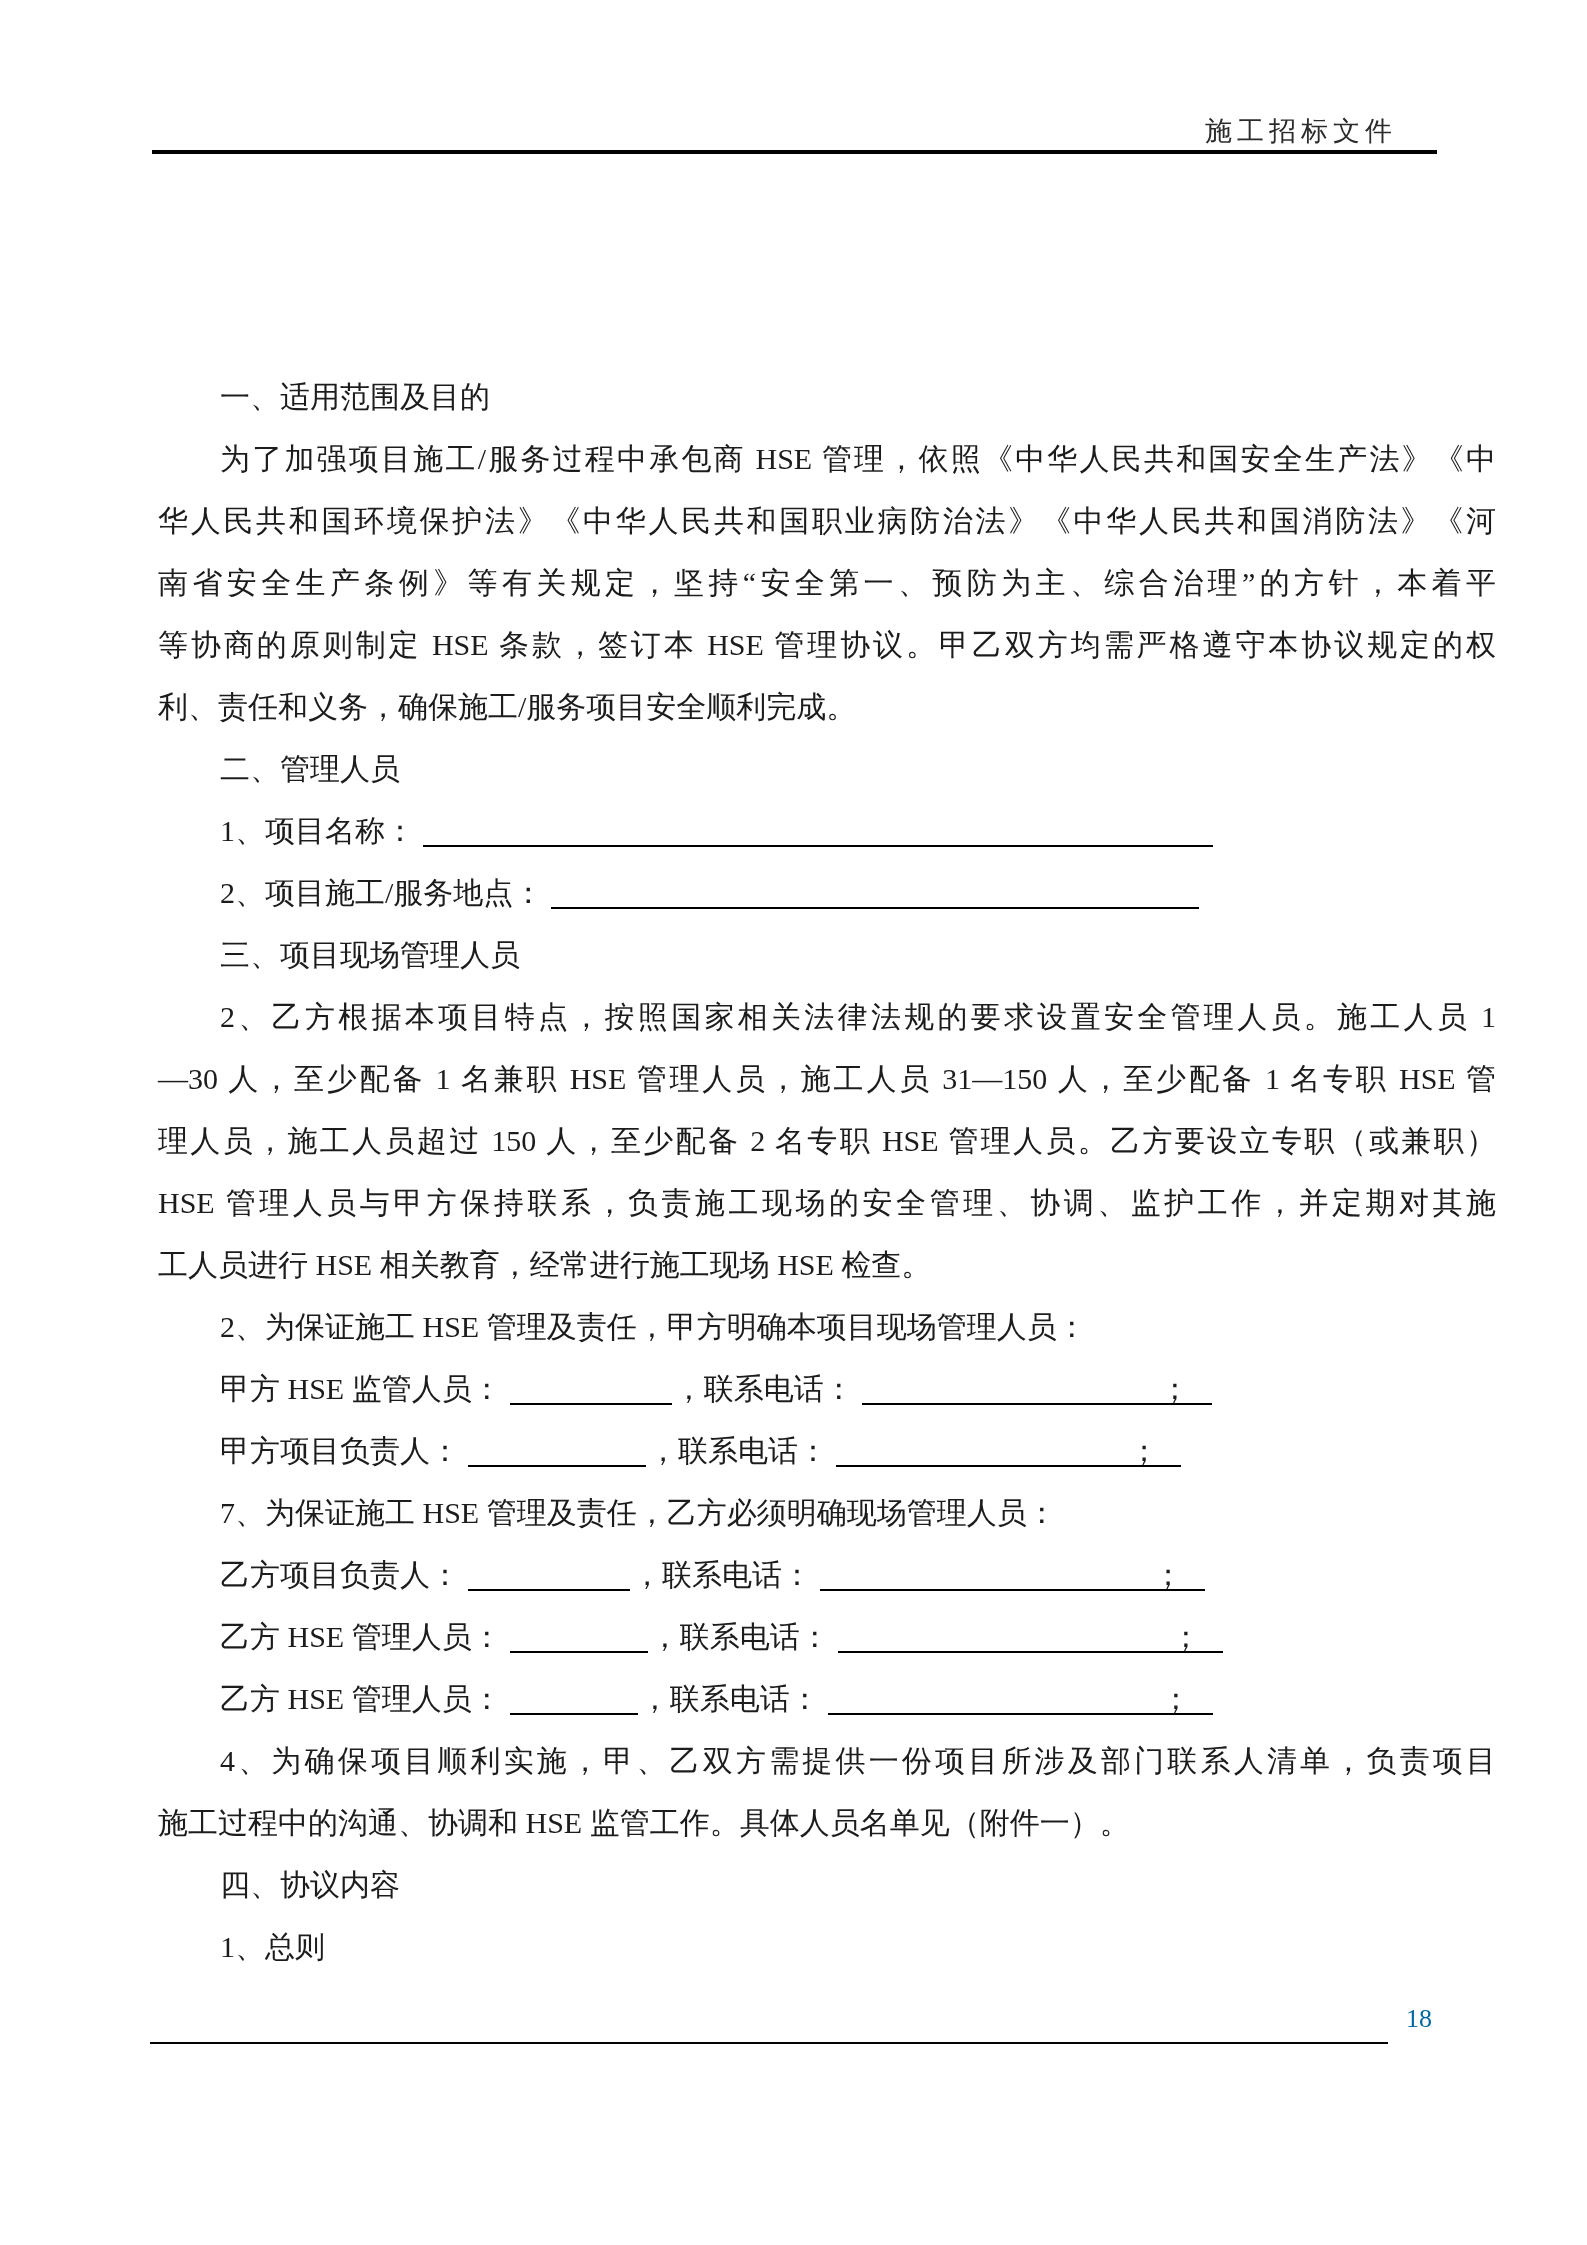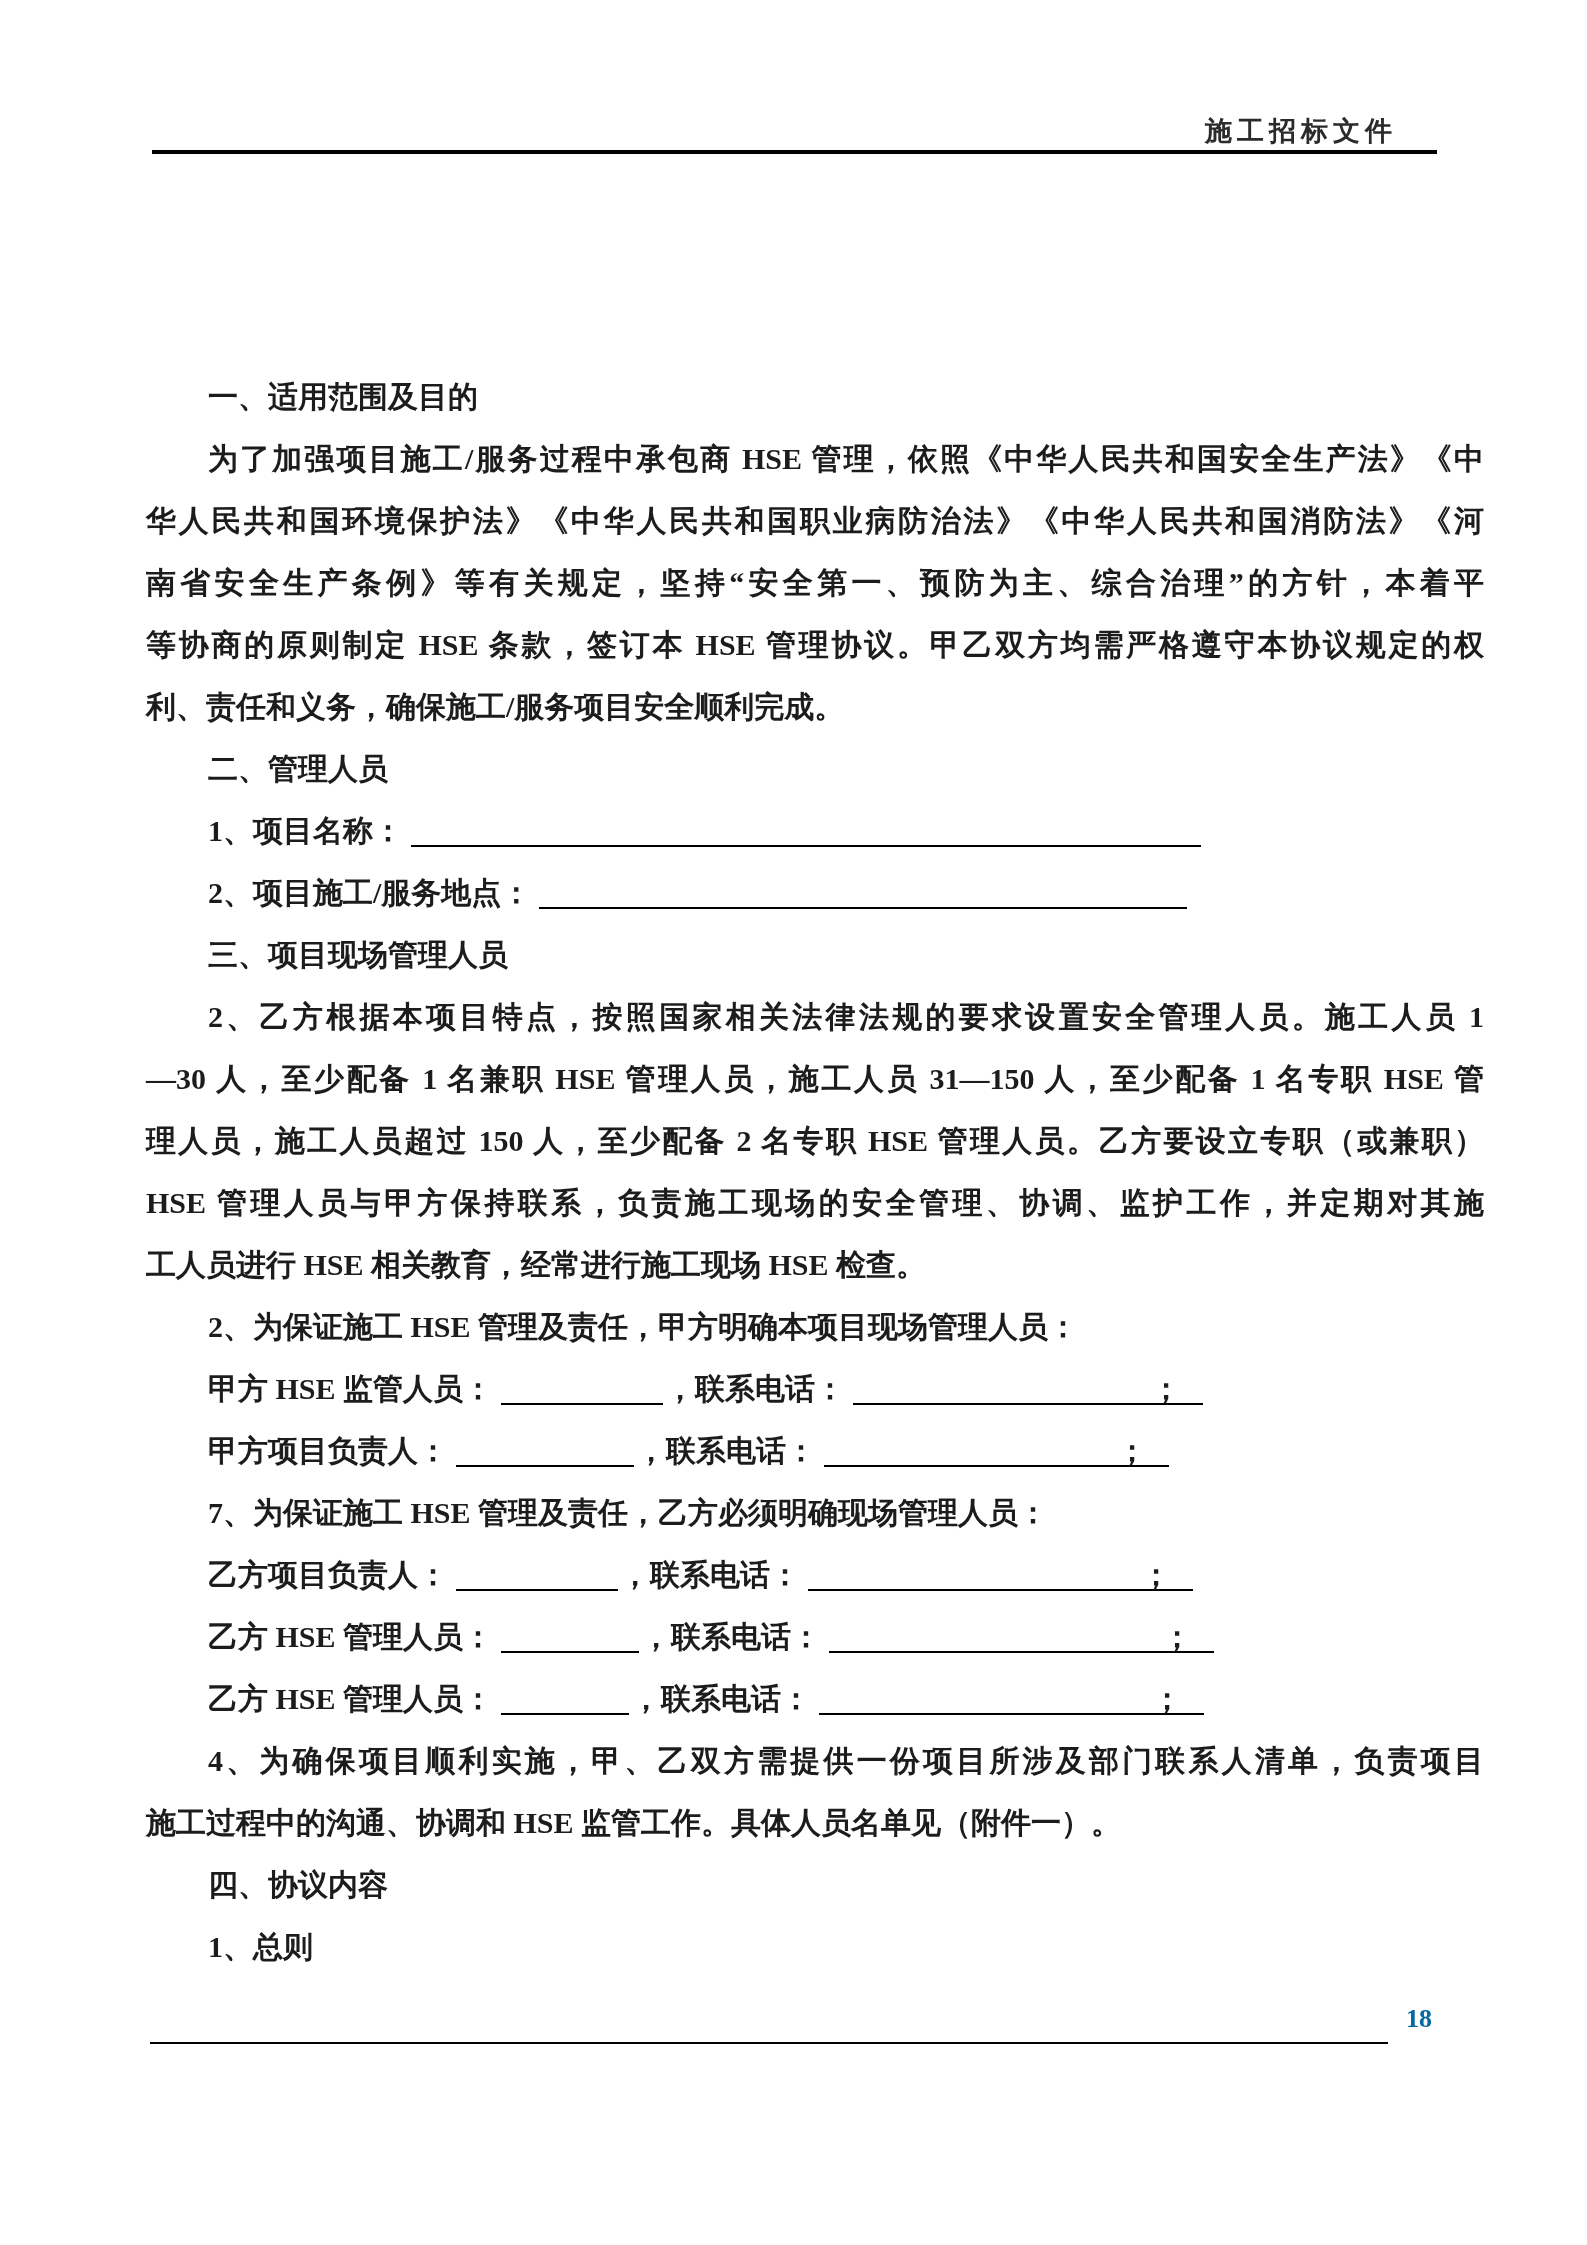--- a/index.html
+++ b/index.html
@@ -4,21 +4,20 @@
 <style>
   html, body { margin: 0; padding: 0; background: #ffffff; }
   .page {
     position: relative;
     width: 1587px;
     height: 2245px;
     background: #ffffff;
     font-family: "Liberation Serif", "DejaVu Serif", serif;
     color: #1c1c1c;
     overflow: hidden;
-    font-weight: bold;
   }
   
   .header-title {
     position: absolute;
     top: 113px;
     right: 190px;
     font-size: 27px;
     letter-spacing: 5px;
     color: #2b2b2b;
     white-space: nowrap;
@@ -27,21 +26,21 @@
     position: absolute;
     left: 152px;
     top: 150px;
     width: 1285px;
     height: 4px;
     background: #000000;
   }
   
   .content {
     position: absolute;
-    left: 146px;
+    left: 158px;
     top: 366px;
     width: 1338px;
   }
   .line {
     height: 62px;
     line-height: 62px;
     font-size: 30px;
     white-space: nowrap;
   }
   .line.fill {

